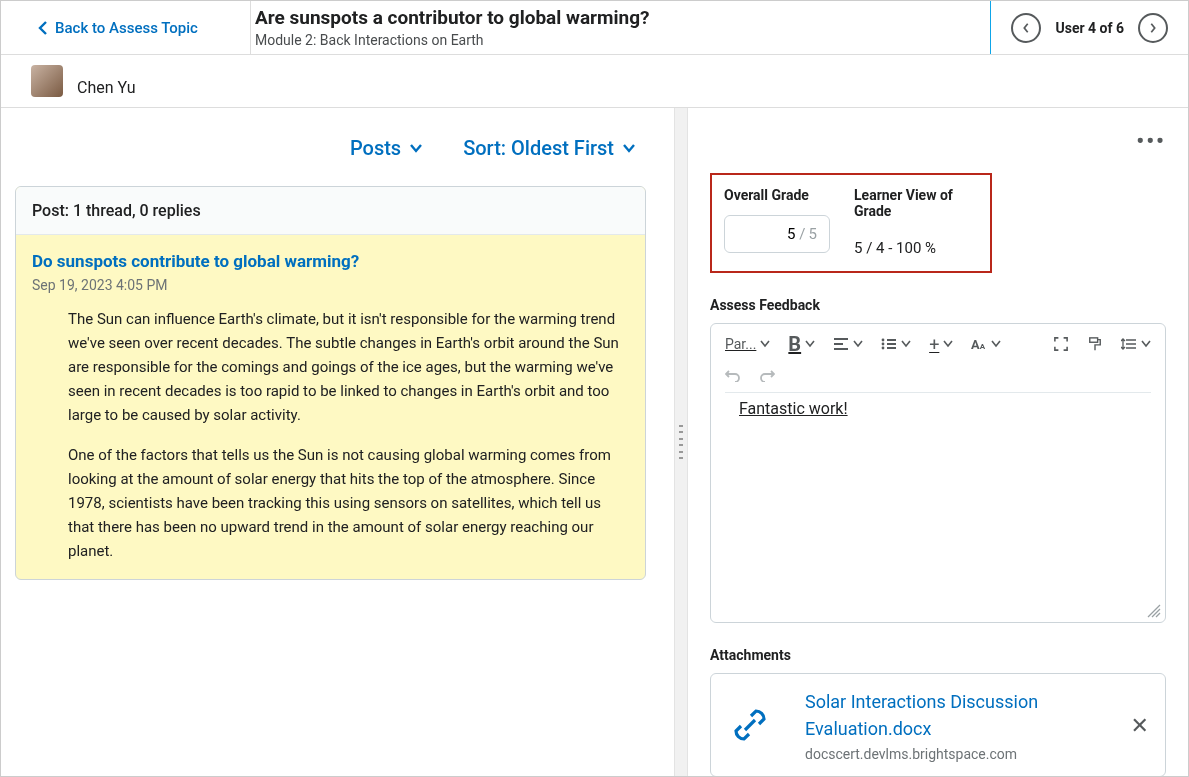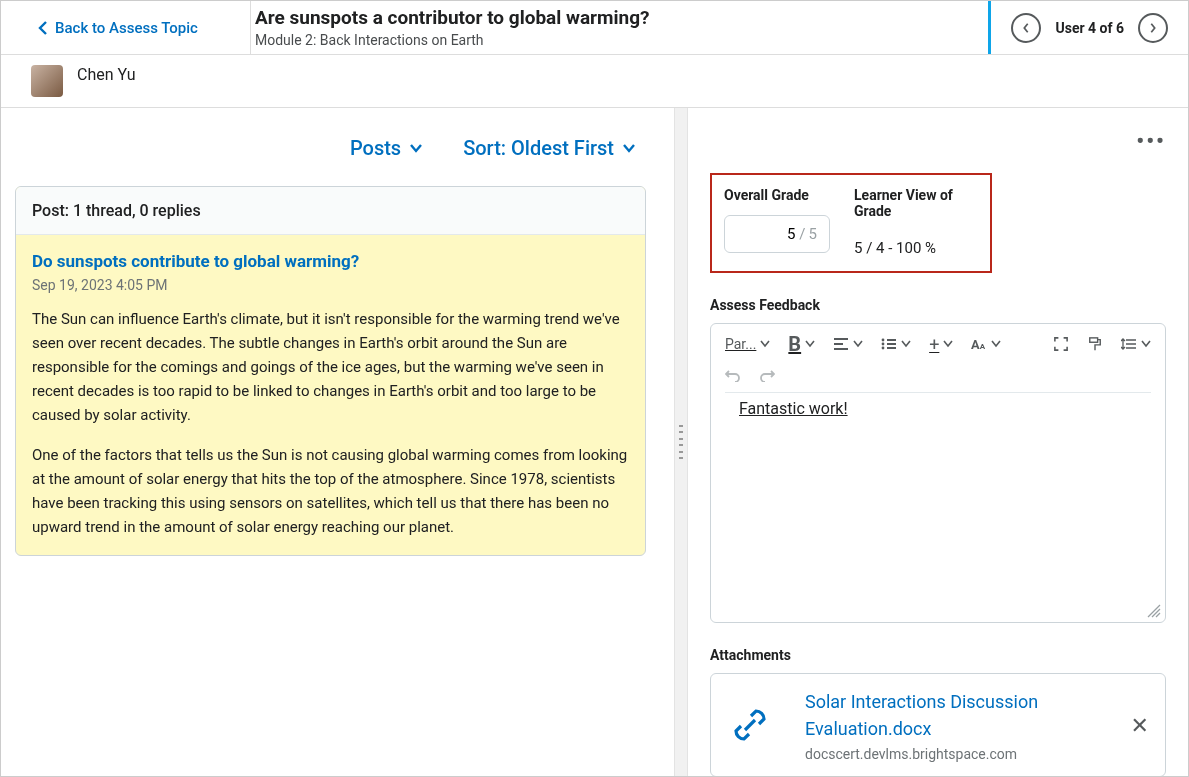--- a/index.html
+++ b/index.html
@@ -3,38 +3,38 @@
 <meta charset="utf-8">
 <style>
 * { box-sizing: border-box; margin: 0; padding: 0; }
 body { font-family: -apple-system, BlinkMacSystemFont, "Segoe UI", Roboto, Arial, sans-serif; font-size: 14px; color: #202122; background: #fff; width: 1189px; height: 777px; overflow: hidden; border: 1px solid #ccc;}
 .header { display: flex; align-items: stretch; border-bottom: 1px solid #ddd; height: 54px; }
 .back-link { display: flex; align-items: center; gap: 6px; padding: 0 20px 0 36px; color: #006fbf; font-weight: 500; font-size: 15px; cursor: pointer; border-right: 1px solid #ddd; width: 250px; flex-shrink: 0; }
 .back-link svg { width: 12px; height: 14px; }
 .title-block { flex: 1; padding: 4px 12px 4px 4px; display: flex; flex-direction: column; justify-content: center; }
 .title { font-size: 19px; font-weight: 700; line-height: 1.2; }
 .subtitle { font-size: 14px; color: #494c4e; margin-top: 2px; }
-.user-nav { display: flex; align-items: center; gap: 14px; padding: 0 20px; border-left: 3px solid #0ea5e9; }
+.user-nav { display: flex; align-items: center; gap: 14px; padding: 0 20px; border-left: 1px solid #0ea5e9; }
 .nav-btn { width: 30px; height: 30px; border-radius: 50%; border: 2px solid #565a5c; background: #fff; display: flex; align-items: center; justify-content: center; cursor: pointer; }
 .nav-btn svg { width: 10px; height: 12px; stroke: #565a5c; }
 .user-count { font-weight: 700; font-size: 14px; }
-.student-bar { display: flex; align-items: flex-start; gap: 14px; padding: 10px 30px; border-bottom: 1px solid #ddd; }
+.student-bar { display: flex; align-items: flex-end; gap: 14px; padding: 10px 30px; border-bottom: 1px solid #ddd; }
 .avatar { width: 32px; height: 32px; border-radius: 4px; background: linear-gradient(135deg,#c9b3a3,#7a5a42); display:inline-block; }
 .student-name { font-size: 16px; color: #202122; }
 .main { display: flex; height: calc(100% - 54px - 53px); }
 .left-panel { flex: 1; padding: 28px 28px 12px 14px; overflow-y: auto; }
 .filters { display: flex; gap: 40px; justify-content: flex-end; padding-right: 10px; margin-bottom: 26px; }
 .filter { color: #006fbf; font-weight: 500; font-size: 20px; cursor: pointer; display: flex; align-items: center; gap: 8px; }
 .filter svg { width: 14px; height: 10px; }
 .post-card { border: 1px solid #ccd4d9; border-radius: 6px; background: #fef9c3; overflow: hidden; }
 .post-header { padding: 14px 16px; font-size: 16px; font-weight: 500; color: #202122; background: #f9fbfb; border-bottom: 1px solid #e3e9ec; }
 .post-body { padding: 16px; }
 .post-title { color: #006fbf; font-size: 17px; font-weight: 700; cursor: pointer; }
 .post-date { color: #6d7376; font-size: 14px; margin-top: 6px; }
-.post-text { font-size: 15px; line-height: 1.6; margin-top: 14px; color: #202122; }
+.post-text { font-size: 15px; line-height: 1.6; margin-top: 14px; color: #202122; margin-left: 36px; }
 .post-text + .post-text { margin-top: 16px; }
 .divider { width: 14px; background: #f1f1f1; display:flex; align-items:center; justify-content:center; border-left:1px solid #e3e3e3; border-right:1px solid #e3e3e3; cursor: ew-resize; }
 .divider-handle { width: 4px; height: 34px; display:flex; flex-direction:column; justify-content:space-between;}
 .divider-handle span{ width:4px; height:2px; background:#999;}
 .right-panel { width: 500px; padding: 20px 22px 10px 22px; overflow-y: auto; }
 .right-header { display: flex; justify-content: flex-end; margin-bottom: 20px; }
 .dots { font-size: 22px; font-weight: 700; color: #565a5c; cursor: pointer; letter-spacing: 2px; }
 .grade-row { display: flex; gap: 24px; border: 2px solid #b9271a; padding: 12px 12px 14px 12px; width: 282px; }
 .grade-col { display:flex; flex-direction:column; gap: 12px;}
 .grade-label { font-weight: 700; font-size: 14px; }

